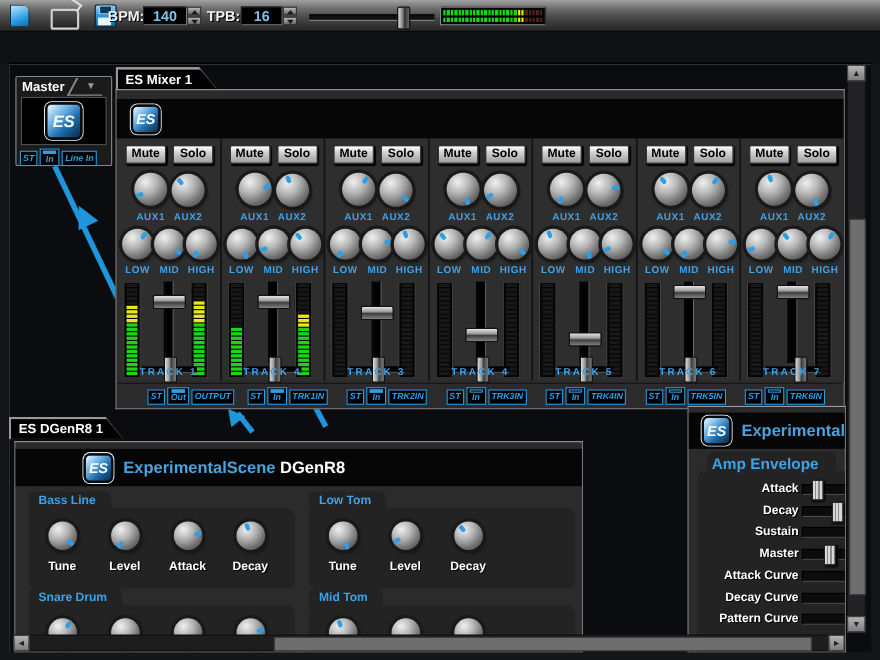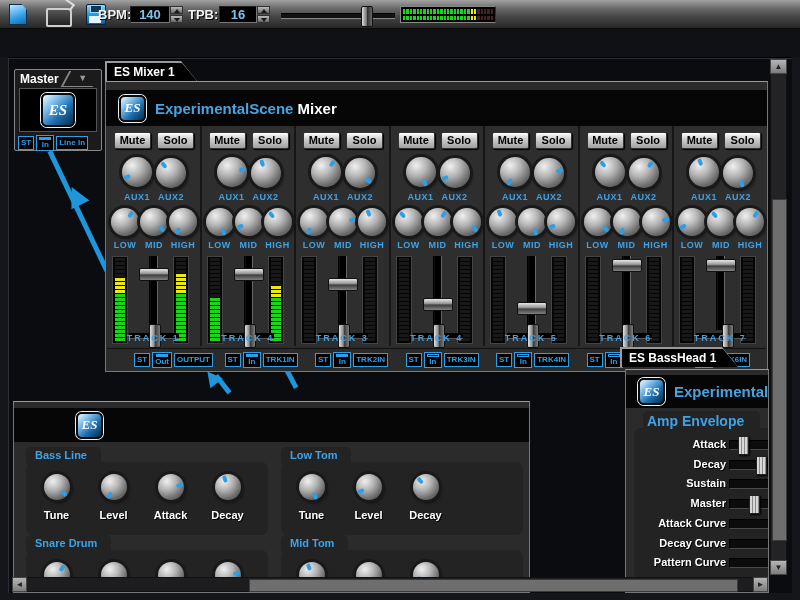--- a/index.html
+++ b/index.html
@@ -65,21 +65,21 @@
   .wtab{position:absolute;height:20px;background:#9a9a9a;z-index:2;
     clip-path:polygon(0 0,calc(100% - 16px) 0,100% 100%,0 100%);}
   .wtab .in{position:absolute;inset:2px 0 0 2px;background:#000;
     clip-path:polygon(0 0,calc(100% - 15px) 0,100% 100%,0 100%);
     color:#fff;font-size:12px;font-weight:bold;line-height:18px;padding-left:7px;box-sizing:border-box;}
   .wbody{position:absolute;background:#2b2b2b;border:1px solid #777;border-top-color:#9a9a9a;z-index:2;overflow:hidden;box-sizing:border-box;}
   .whead{position:absolute;left:0;right:0;background:#060606;display:flex;align-items:center;}
   .eslogo{width:27px;height:27px;border-radius:6px;border:2px solid #0a0a0a;box-sizing:border-box;flex:none;
     background:linear-gradient(135deg,#f2faff 0%,#7dbdec 30%,#1d6eae 62%,#082b47 100%);
     color:#fff;font-style:italic;font-weight:bold;font-size:13px;display:flex;align-items:center;justify-content:center;
-    box-shadow:0 0 0 1px #e8f2fa;font-family:Liberation Serif, serif;}
+    box-shadow:0 0 0 1px #e8f2fa;}
   .brand{font-size:15px;font-weight:bold;color:#4aa3e0;white-space:nowrap;margin-left:9px;}
   .brand b{color:#fff;}
 
   
   .master{position:absolute;left:6px;top:11px;width:88px;height:82px;background:#1b1b1b;
     border:1px solid #888;border-radius:2px;z-index:2;box-sizing:border-box;}
   .master .mtitle{display:flex;align-items:center;height:17px;color:#fff;font-weight:bold;font-size:12px;padding-left:5px;}
   .master .mdrop{margin-left:6px;width:30px;height:15px;background:#1b1b1b;border-left:2px solid #888;border-bottom:1px solid #888;
     transform:skewX(-28deg);display:flex;align-items:center;justify-content:center;}
   .master .mdrop s{transform:skewX(28deg);text-decoration:none;color:#999;font-size:9px;line-height:1;}
@@ -112,21 +112,21 @@
   .meter i{height:3px;flex:none;}
   .ftrack{position:absolute;left:42px;top:114px;width:7px;height:74px;background:#000;
     border-right:1px solid #666;border-left:1px solid #000;box-shadow:inset 1px 0 0 #0d0d0d;}
   .fhandle{position:absolute;left:32px;width:28px;height:11px;border:1px solid #111;border-radius:2px;
     background:linear-gradient(180deg,#e6e6e6,#9a9a9a 40%,#3f3f3f 55%,#828282);}
   .ptrack{position:absolute;left:22px;top:195px;width:50px;height:5px;background:#000;border-bottom:1px solid #555;}
   .phandle{position:absolute;top:184px;width:10px;height:22px;border:1px solid #111;border-radius:2px;
     background:linear-gradient(90deg,#e0e0e0,#909090 40%,#3f3f3f 55%,#7d7d7d);}
   .tname{position:absolute;bottom:3px;left:0;right:0;text-align:center;color:#3da2e8;font-weight:bold;font-size:9px;letter-spacing:2px;}
   .portband{position:absolute;left:1px;right:1px;top:266px;height:23px;background:#2b2b2b;border-top:1px solid #141414;}
-  .pgroup{position:absolute;top:3px;display:flex;gap:2px;align-items:center;}
+  .pgroup{position:absolute;top:3px;display:flex;gap:2px;align-items:flex-end;font-style:italic;}
 
   
   #dg-body{left:5px;top:343px;width:517px;height:192px;}
   #dg-head{top:6px;height:34px;padding-left:62px;}
   .section{position:absolute;background:#232323;border-radius:7px;}
   .sectab{position:absolute;top:-15px;left:0;height:15px;background:#232323;border-radius:5px 5px 0 0;
     color:#3da2e8;font-weight:bold;font-size:11px;padding:2px 14px 0 9px;}
   .skslot{position:absolute;top:12px;width:57px;display:flex;flex-direction:column;align-items:center;}
   .skslot .knob{position:relative;width:26px;height:26px;}
   .skslot .lab{margin-top:9px;color:#fff;font-weight:bold;font-size:11px;text-shadow:1px 1px 0 #000;}
@@ -285,21 +285,20 @@
           </span>
         </div>
     </div>
 
     <div class="wtab" style="left:97px;top:3px;width:92px;">
       <span class="in">ES Mixer 1</span>
     </div>
     <div class="wbody" id="mixer-body">
       <div class="whead" id="mixer-head">
         <span class="eslogo">ES</span>
-        <span class="brand"><span>ExperimentalScene</span> <b>Mixer</b></span>
       </div>
       <div class="strips" id="strips">
           <div class="strip">
             <div class="btn3d" style="left: 7px;">Mute</div>
             <div class="btn3d" style="left: 50px;">Solo</div>
             <div class="knob" style="width: 30px; height: 30px; left: 15px; top: 31px;">
               <i style="--a: -115deg; --r: -11px;"></i>
             </div>
             <div class="klabel" style="left: 8px; top: 66px; width: 44px;">AUX1</div>
             <div class="knob" style="width: 30px; height: 30px; left: 49px; top: 32px;">
@@ -874,23 +873,27 @@
             <span class="pbox">ST</span>
             <span class="pbox pmid">
               <i class="pind"></i>
               <b>In</b>
             </span>
             <span class="pbox">TRK6IN</span>
           </span>
         </div>
     </div>
 
+    <div class="wtab" style="left:0px;top:321px;width:104px;z-index:3;">
+      <span class="in">ES DGenR8 1</span>
+    </div>
     <div class="wbody" id="dg-body" style="z-index:3;">
       <div class="whead" id="dg-head">
         <span class="eslogo">ES</span>
+        <span class="brand"><span>ExperimentalScene</span> <b>DGenR8</b></span>
       </div>
       <div id="dg-sections">
           <div class="section" style="left: 12px; top: 60px; width: 242px; height: 73px;">
             <span class="sectab">Bass Line</span>
             <div class="skslot" style="left: 2px;">
               <div class="knob" style="width: 26px; height: 26px;">
                 <i style="--a: 130deg; --r: -9px;"></i>
               </div>
               <span class="lab">Tune</span>
             </div>
@@ -978,23 +981,20 @@
             <div class="skslot" style="left: 116px;">
               <div class="knob" style="width: 26px; height: 26px;">
                 <i style="--a: -115deg; --r: -9px;"></i>
               </div>
               <span class="lab"></span>
             </div>
           </div>
         </div>
     </div>
 
-    <div class="wtab" style="left:612px;top:289px;width:118px;z-index:4;">
-      <span class="in">ES BassHead 1</span>
-    </div>
     <div class="wbody" id="bh-body">
       <div class="whead" id="bh-head">
         <span class="eslogo">ES</span>
         <span class="brand"><span>ExperimentalScene</span></span>
       </div>
       <div class="envpanel">
         <span class="envtitle">Amp Envelope</span>
         <div id="env-rows">
             <div class="envrow" style="top: 8px;">
               <span class="elab">Attack</span>

